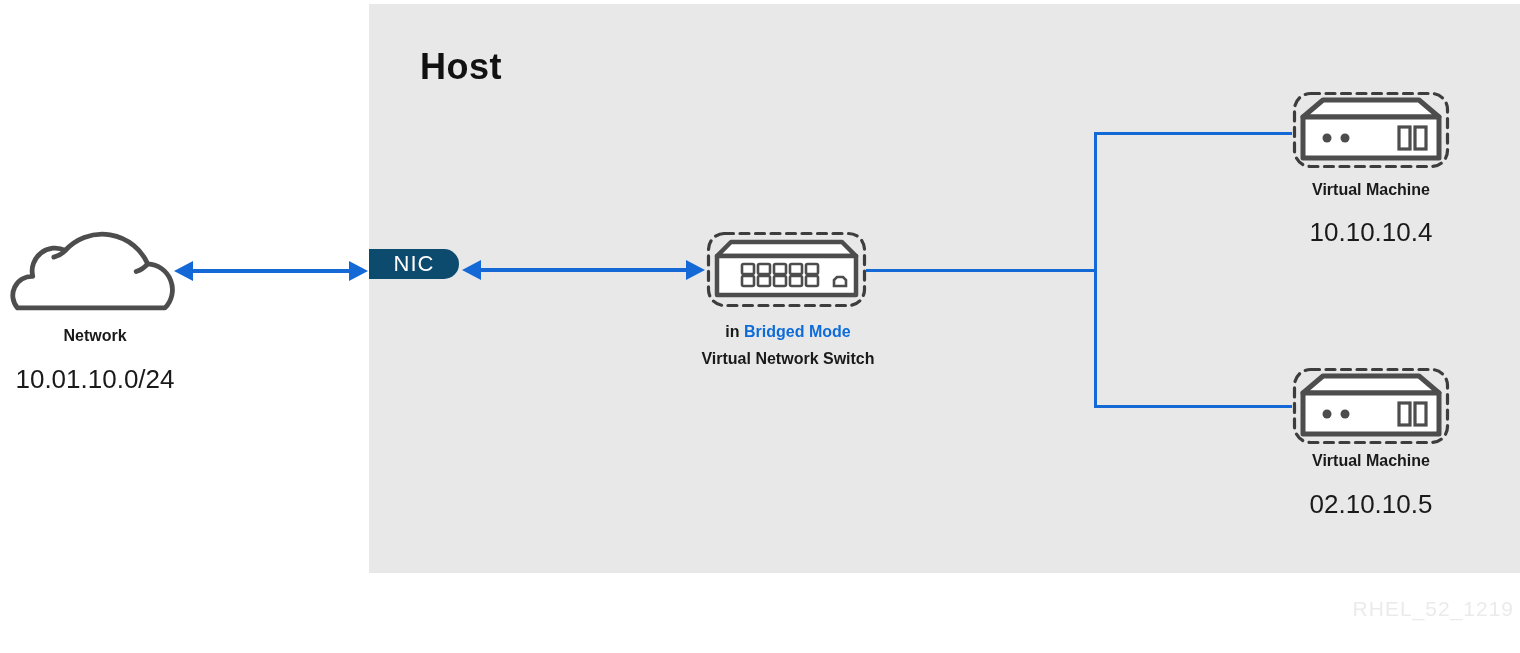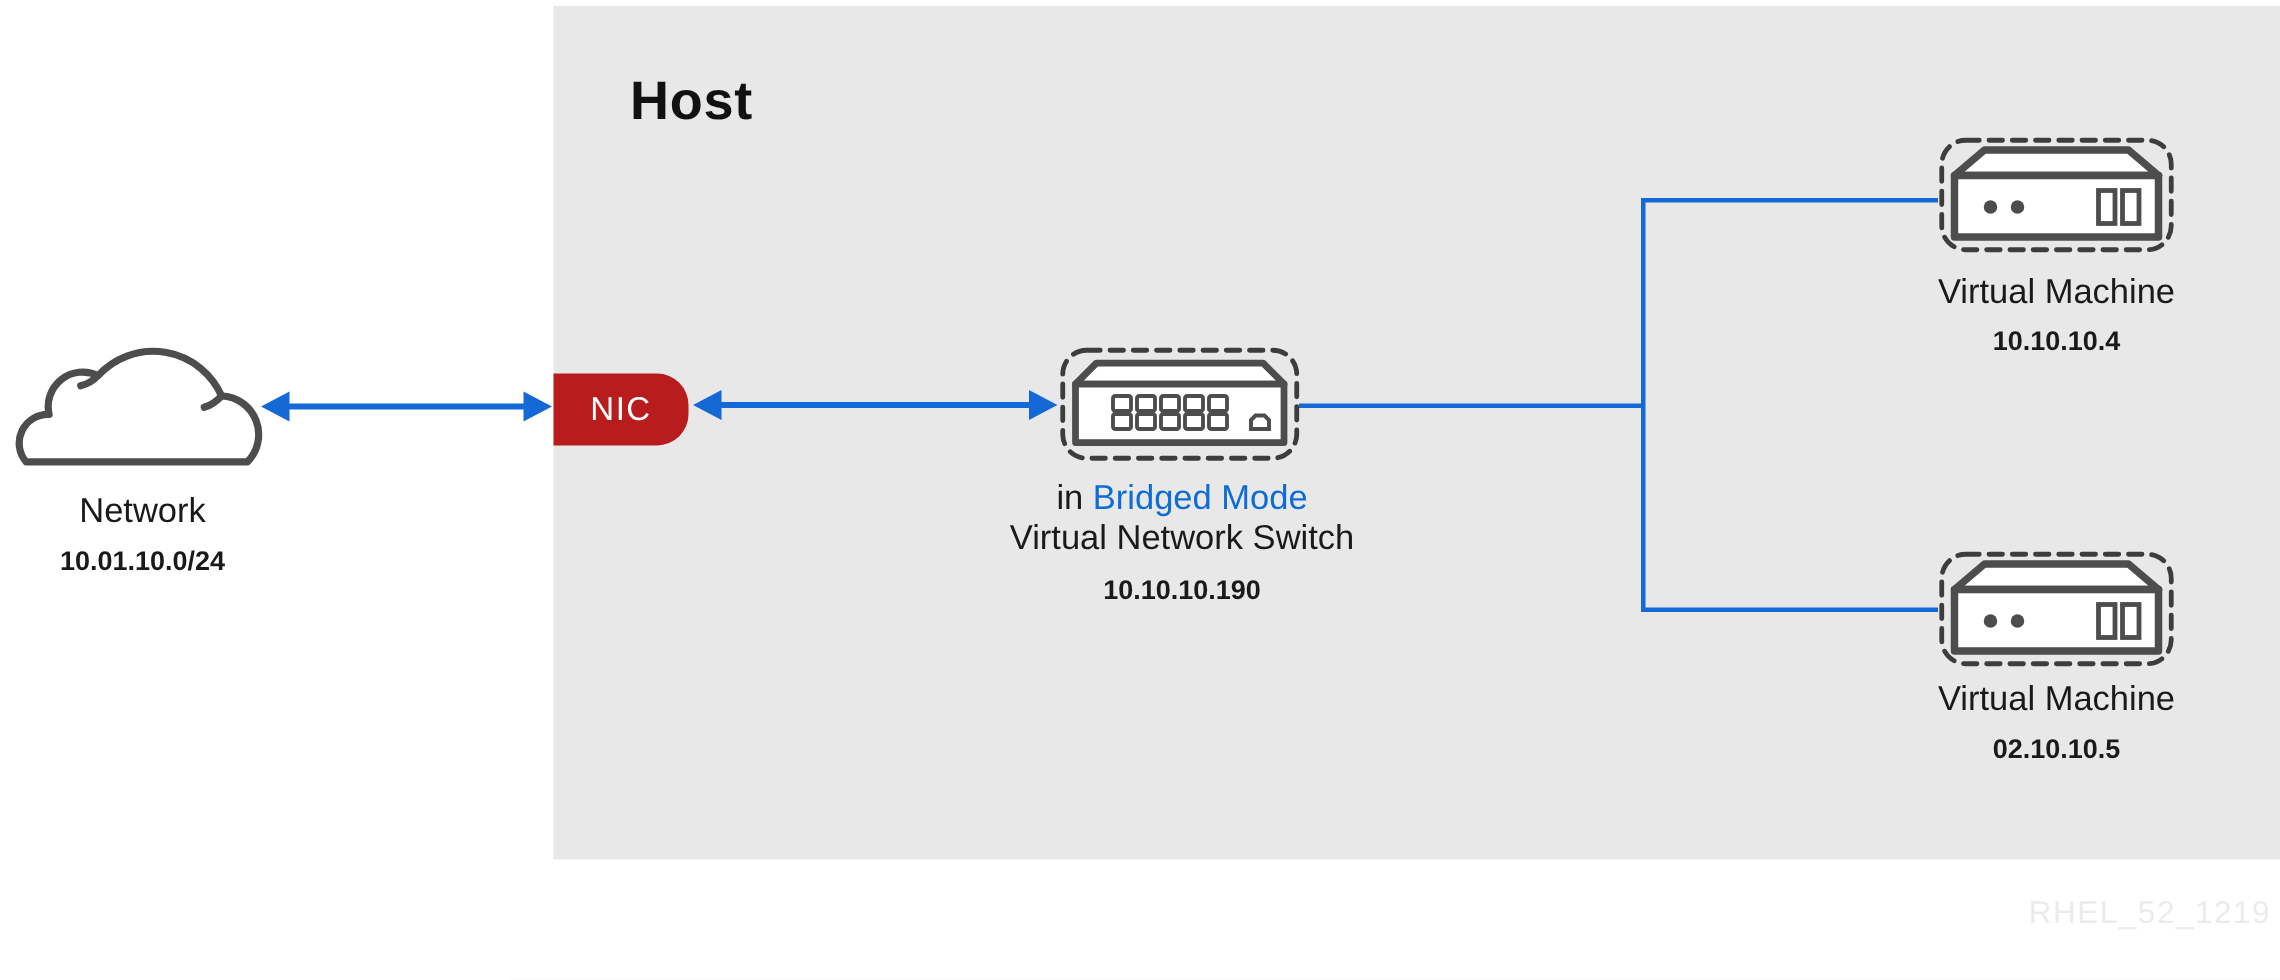--- a/index.html
+++ b/index.html
@@ -12,27 +12,27 @@
   .host-box {
     position: absolute; left: 369px; top: 4px; width: 1151px; height: 569px;
     background: #e8e8e8;
   }
   .host-title {
     position: absolute; left: 420px; top: 46px;
     font-size: 36px; font-weight: 700; color: #111111; letter-spacing: 0.5px;
   }
   .abs { position: absolute; }
   .label { text-align: center; color: #1a1a1a; }
-  .name-label { font-size: 23px; font-weight: 400; }
-  .ip-label { font-size: 18px; font-weight: 700; }
+  .name-label { font-size: 16px; font-weight: 700; }
+  .ip-label { font-size: 26px; font-weight: 400; }
   .switch-caption { line-height: 27px; }
   .blue-text { color: #0d6cd8; }
   .nic-badge {
-    position: absolute; left: 369px; top: 249px; width: 90px; height: 48px;
-    background: #b91c1c; border-radius: 0 21px 21px 0;
+    position: absolute; left: 369px; top: 249px; width: 90px; height: 30px;
+    background: #0c4a6e; border-radius: 0 21px 21px 0;
     color: #ffffff; font-size: 22px; font-weight: 500; letter-spacing: 1px;
     display: flex; align-items: center; justify-content: center;
   }
   .conn { position: absolute; background: #1469d7; }
   .arrow-line { stroke: #1469d7; }
   .arrow-head { fill: #1469d7; }
   .watermark {
     position: absolute; right: 6px; top: 597px;
     font-size: 21px; color: #ebebeb; letter-spacing: 1px; font-weight: 400;
   }
@@ -85,21 +85,20 @@
       <rect x="68" y="45" width="12" height="10" rx="1.5"></rect>
       <rect x="84" y="45" width="12" height="10" rx="1.5"></rect>
       <rect x="100" y="45" width="12" height="10" rx="1.5"></rect>
       <path d="M 128,55 v-6 l 3,-3 h 6 l 3,3 v 6 z"></path>
     </g>
   </svg>
   <div class="abs label name-label switch-caption" style="left:638px; top:318px; width:300px;">
     <div><span>in </span><span class="blue-text">Bridged Mode</span></div>
     <div>Virtual Network Switch</div>
   </div>
-  <div class="abs label ip-label" style="left:638px; top:383px; width:300px;">10.10.10.190</div>
 
   <div class="conn" style="left:866px; top:269px; width:230px; height:3px;"></div>
   <div class="conn" style="left:1094px; top:132px; width:3px; height:276px;"></div>
   <div class="conn" style="left:1096px; top:132px; width:196px; height:3px;"></div>
   <div class="conn" style="left:1096px; top:405px; width:196px; height:3px;"></div>
 
   <svg class="abs" style="left:1292px; top:91px;" width="158" height="78" viewBox="0 0 158 78">
     <rect x="2.5" y="2.5" width="153" height="73" rx="16" fill="none" stroke="#3d3d3d" stroke-width="3.2" stroke-dasharray="9 6.5" stroke-linecap="round"></rect>
     <polygon points="31,9 127,9 147,26 11,26" fill="#ffffff" stroke="#4d4d4d" stroke-width="5" stroke-linejoin="round"></polygon>
     <rect x="11" y="26" width="136" height="41" fill="#ffffff" stroke="#4d4d4d" stroke-width="5" stroke-linejoin="round"></rect>

